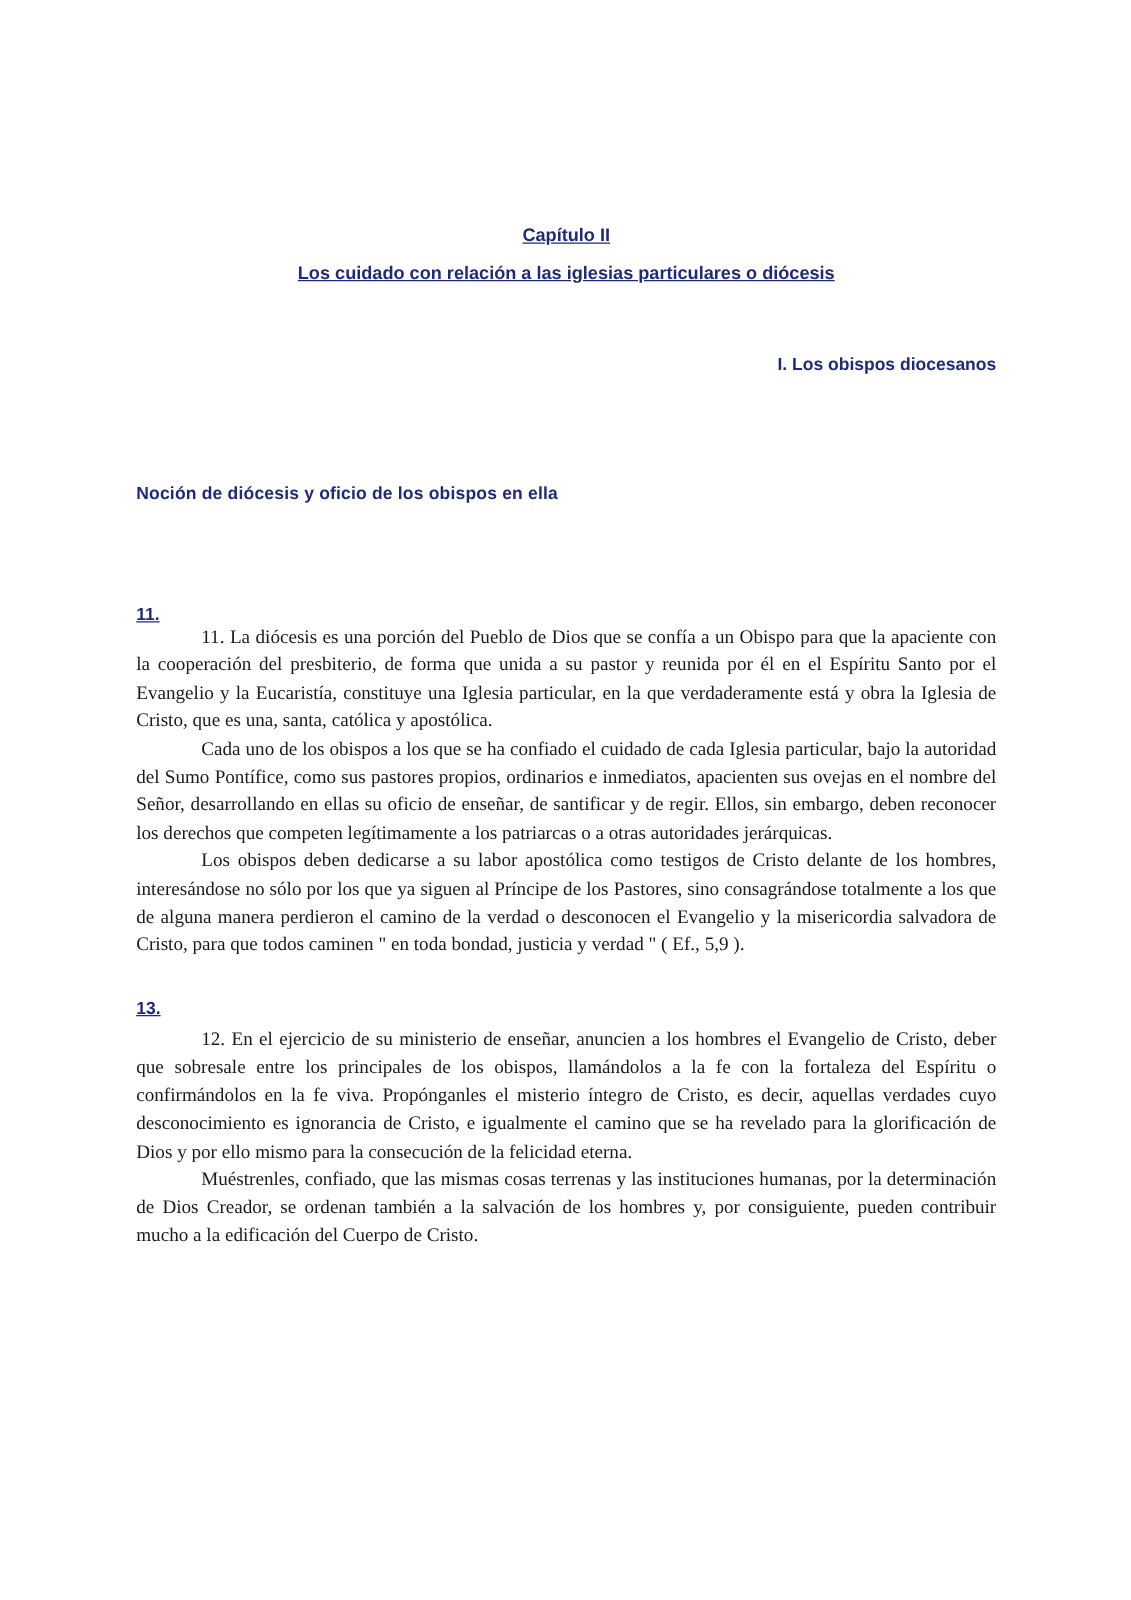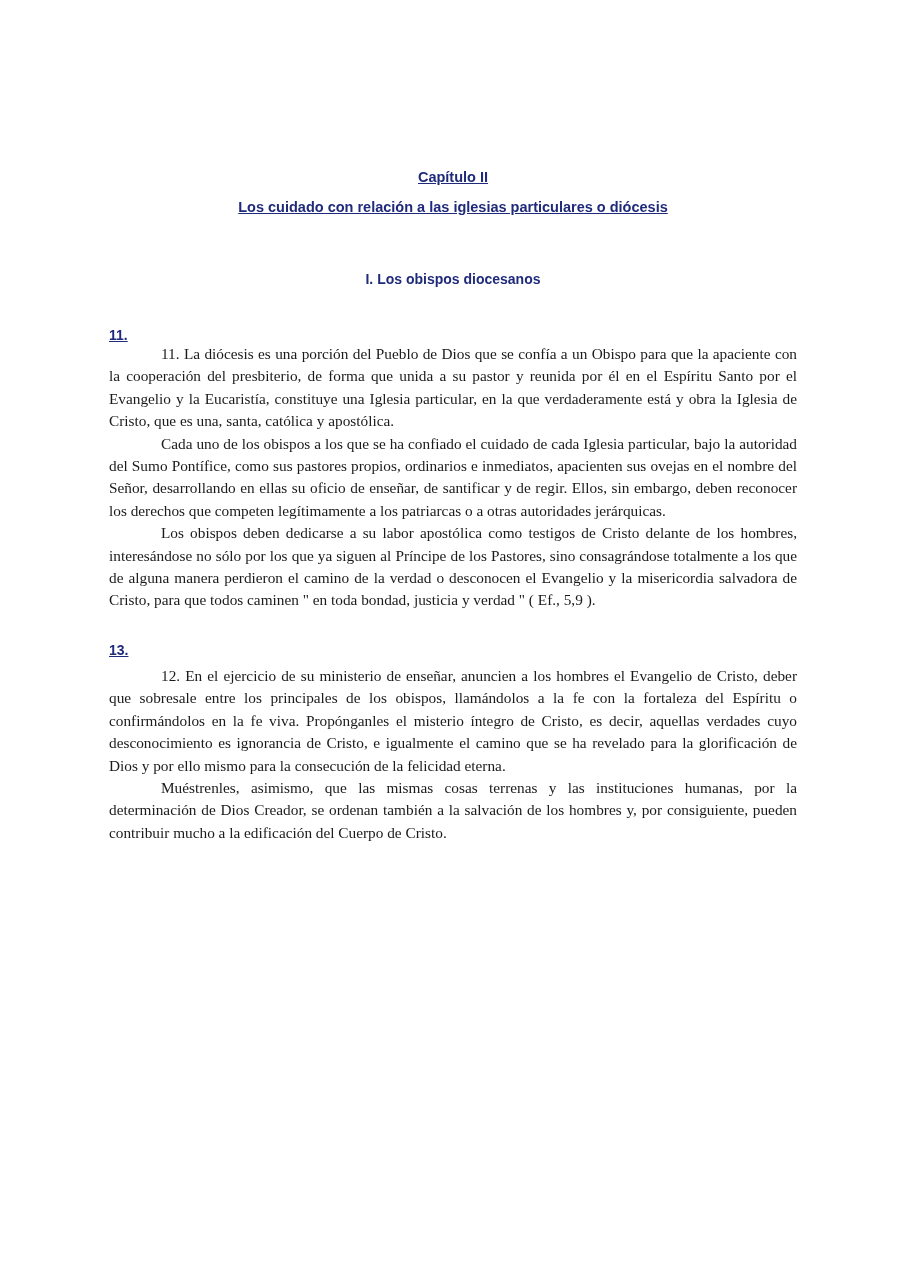--- a/index.html
+++ b/index.html
@@ -12,21 +12,21 @@
     width: 905px;
     height: 1280px;
     background: #ffffff;
     overflow: hidden;
     box-sizing: border-box;
     padding: 0;
   }
   .content {
     position: absolute;
     left: 109px;
-    top: 170px;
+    top: 182px;
     width: 688px;
   }
   .h-center {
     text-align: center;
     color: #1f2a7a;
     font-family: "Liberation Sans", sans-serif;
     font-weight: bold;
     font-size: 14.5px;
     line-height: 1.0;
   }
@@ -39,39 +39,40 @@
   }
   .chapter-title {
     margin-top: 15px;
   }
   .chapter-title span {
     text-decoration: underline;
   }
   .section-roman {
     margin-top: 58px;
     font-size: 14px;
+    text-align: right;
   }
   .subheading {
     color: #1f2a7a;
     font-family: "Liberation Sans", sans-serif;
     font-weight: bold;
     font-size: 14px;
     letter-spacing: 0.15px;
     text-align: left;
   }
   .subheading-1 {
     margin-top: 88px;
   }
   .numlabel {
     color: #1f2a7a;
     font-family: "Liberation Sans", sans-serif;
     font-weight: bold;
     font-size: 14px;
     text-align: left;
-    margin-top: 41px;
+    margin-top: 81px;
   }
   .numlabel span {
     text-decoration: underline;
   }
   .body-block {
     font-family: "Liberation Serif", serif;
     font-size: 15.3px;
     color: #1a1a1a;
     text-align: justify;
     line-height: 1.465;
@@ -101,35 +102,36 @@
     </div>
 
     <div class="h-center chapter-title">
       <span>Los cuidado con relación a las iglesias particulares o diócesis</span>
     </div>
 
     <div class="h-center section-roman">
       <span>I. Los obispos diocesanos</span>
     </div>
 
+    <div class="subheading subheading-1">Noción de diócesis y oficio de los obispos en ella</div>
 
     <div class="numlabel">
       <span>11.</span>
     </div>
 
     <div class="body-block">
       <p>11. La diócesis es una porción del Pueblo de Dios que se confía a un Obispo para que la apaciente con la cooperación del presbiterio, de forma que unida a su pastor y reunida por él en el Espíritu Santo por el Evangelio y la Eucaristía, constituye una Iglesia particular, en la que verdaderamente está y obra la Iglesia de Cristo, que es una, santa, católica y apostólica.</p>
       <p>Cada uno de los obispos a los que se ha confiado el cuidado de cada Iglesia particular, bajo la autoridad del Sumo Pontífice, como sus pastores propios, ordinarios e inmediatos, apacienten sus ovejas en el nombre del Señor, desarrollando en ellas su oficio de enseñar, de santificar y de regir. Ellos, sin embargo, deben reconocer los derechos que competen legítimamente a los patriarcas o a otras autoridades jerárquicas.</p>
       <p>Los obispos deben dedicarse a su labor apostólica como testigos de Cristo delante de los hombres, interesándose no sólo por los que ya siguen al Príncipe de los Pastores, sino consagrándose totalmente a los que de alguna manera perdieron el camino de la verdad o desconocen el Evangelio y la misericordia salvadora de Cristo, para que todos caminen " en toda bondad, justicia y verdad " ( Ef., 5,9 ).</p>
     </div>
 
 
     <div class="numlabel numlabel-2">
       <span>13.</span>
     </div>
 
     <div class="body-block body-block-2">
       <p>12. En el ejercicio de su ministerio de enseñar, anuncien a los hombres el Evangelio de Cristo, deber que sobresale entre los principales de los obispos, llamándolos a la fe con la fortaleza del Espíritu o confirmándolos en la fe viva. Propónganles el misterio íntegro de Cristo, es decir, aquellas verdades cuyo desconocimiento es ignorancia de Cristo, e igualmente el camino que se ha revelado para la glorificación de Dios y por ello mismo para la consecución de la felicidad eterna.</p>
-      <p>Muéstrenles, asimismo, que las mismas cosas terrenas y las instituciones humanas, por la determinación de Dios Creador, se ordenan también a la salvación de los hombres y, por consiguiente, pueden contribuir mucho a la edificación del Cuerpo de Cristo.</p>
+      <p>Muéstrenles, confiado, que las mismas cosas terrenas y las instituciones humanas, por la determinación de Dios Creador, se ordenan también a la salvación de los hombres y, por consiguiente, pueden contribuir mucho a la edificación del Cuerpo de Cristo.</p>
     </div>
 
   </div>
 </div>
 
 </body></html>

